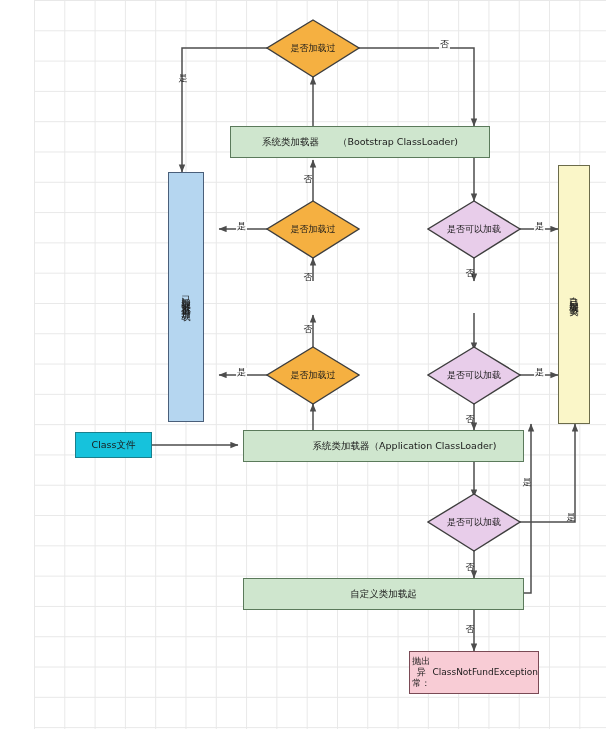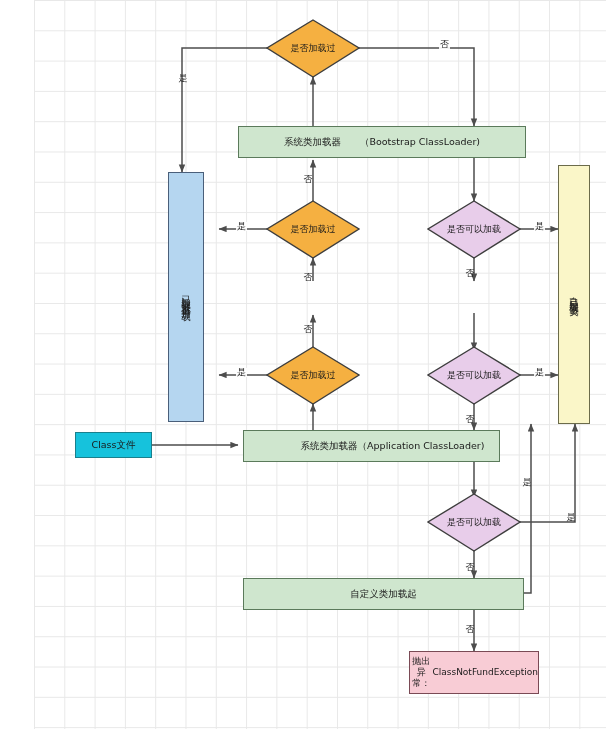--- a/index.html
+++ b/index.html
@@ -109,24 +109,24 @@
   </svg>
 
   <div class="diatext t-sm" style="left:233px;top:38px;width:92px;height:20px;">是否加载过</div>
   <div class="diatext t-sm" style="left:233px;top:219px;width:92px;height:20px;">是否加载过</div>
   <div class="diatext t-sm" style="left:233px;top:365px;width:92px;height:20px;">是否加载过</div>
 
   <div class="diatext t-sm" style="left:392px;top:219px;width:96px;height:20px;">是否可以加载</div>
   <div class="diatext t-sm" style="left:392px;top:365px;width:96px;height:20px;">是否可以加载</div>
   <div class="diatext t-sm" style="left:392px;top:512px;width:96px;height:20px;">是否可以加载</div>
 
-  <div class="node rect green t-md" style="left:204px;top:126px;width:288px;height:32px;">系统类加载器　　（Bootstrap ClassLoader)</div>
+  <div class="node rect green t-md" style="left:196px;top:126px;width:260px;height:32px;">系统类加载器　　（Bootstrap ClassLoader)</div>
 
 
-  <div class="node rect green t-md" style="left:209px;top:430px;width:257px;height:32px;padding-left:42px;">系统类加载器（Application ClassLoader)</div>
+  <div class="node rect green t-md" style="left:209px;top:430px;width:281px;height:32px;padding-left:42px;">系统类加载器（Application ClassLoader)</div>
 
   <div class="node rect green t-md" style="left:209px;top:578px;width:281px;height:32px;">自定义类加载起</div>
 
   <div class="node rect cyan t-md" style="left:41px;top:432px;width:77px;height:26px;">Class文件</div>
 
   <div class="node rect blue" style="left:134px;top:172px;width:36px;height:250px;">
     <span class="vtext t-md">已加载过就不再加载</span>
   </div>
 
   <div class="node rect yellow" style="left:524px;top:165px;width:32px;height:259px;">

